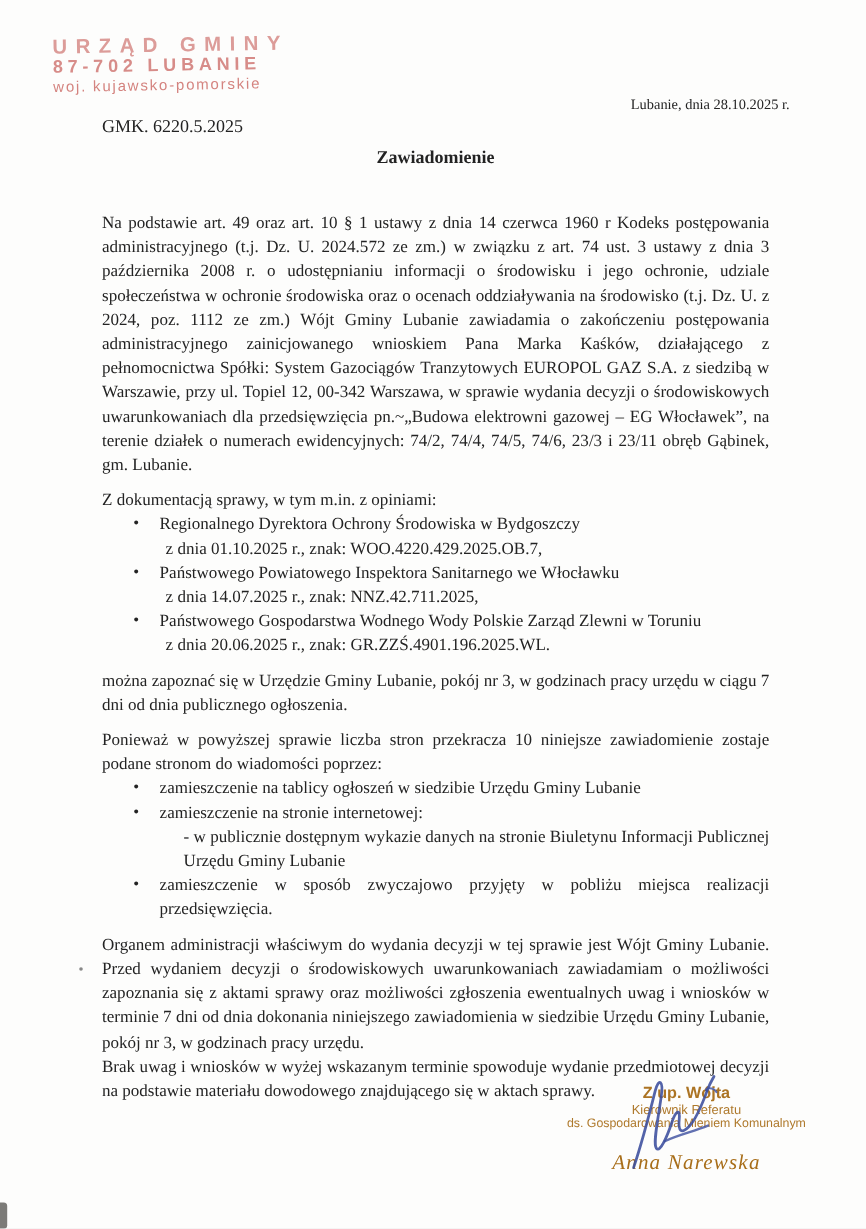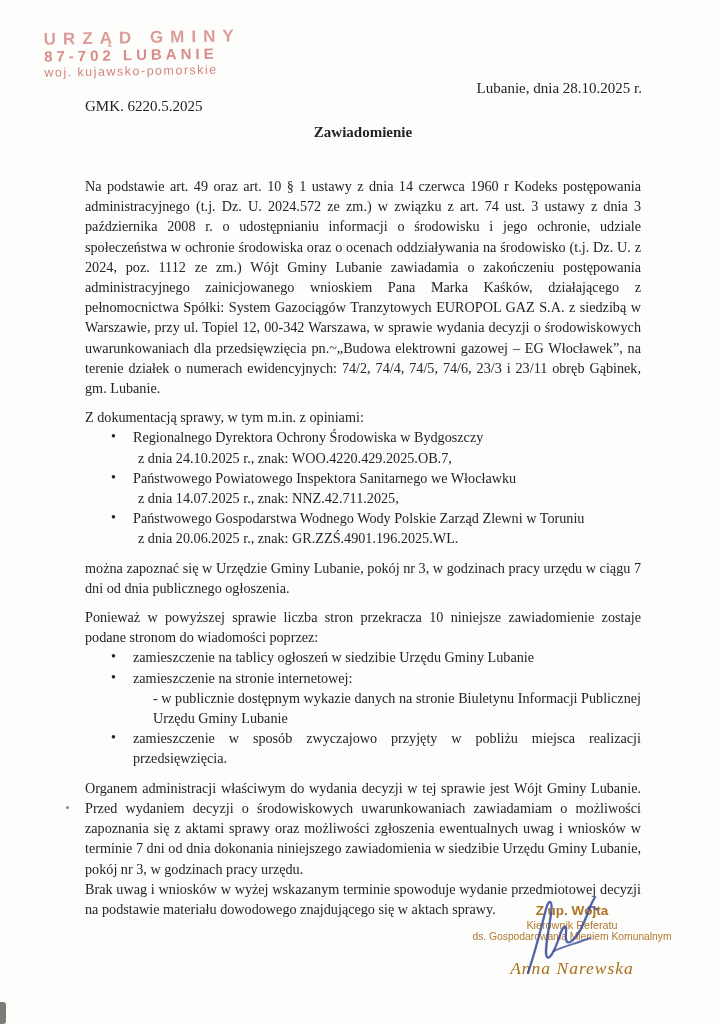--- a/index.html
+++ b/index.html
@@ -19,22 +19,22 @@
     font-family:"Liberation Sans", sans-serif;
     color:#c9625d;
     transform:rotate(-1deg);
     line-height:1.12;
   }
   .office-stamp .s1 { font-size:17px; font-weight:bold; letter-spacing:7px; opacity:.62; }
   .office-stamp .s2 { font-size:15px; font-weight:bold; letter-spacing:4px; opacity:.72; }
   .office-stamp .s3 { font-size:12.5px; letter-spacing:1.5px; opacity:.78; }
 
   .place-date {
-    position:absolute; right:80px; top:80px;
-    font-size:15px;
+    position:absolute; right:64px; top:80px;
+    font-size:12px;
   }
   .case-number {
     position:absolute; left:85px; top:98px;
     font-size:15px;
   }
 
   .doc-title {
     position:absolute; left:85px; top:122px; width:556px;
     text-align:center; font-weight:bold; font-size:15px; line-height:20px;
   }
@@ -114,21 +114,21 @@
     <p>Na podstawie art. 49 oraz art. 10 § 1 ustawy z dnia 14 czerwca 1960 r Kodeks postępowania administracyjnego (t.j. Dz. U. 2024.572 ze zm.) w związku z art. 74 ust. 3 ustawy z dnia 3 października 2008 r. o udostępnianiu informacji o środowisku i jego ochronie, udziale społeczeństwa w ochronie środowiska oraz o ocenach oddziaływania na środowisko (t.j. Dz. U. z 2024, poz. 1112 ze zm.) Wójt Gminy Lubanie zawiadamia o zakończeniu postępowania administracyjnego zainicjowanego wnioskiem Pana Marka Kaśków, działającego z pełnomocnictwa Spółki: System Gazociągów Tranzytowych EUROPOL GAZ S.A. z siedzibą w Warszawie, przy ul. Topiel 12, 00-342 Warszawa, w sprawie wydania decyzji o środowiskowych uwarunkowaniach dla przedsięwzięcia pn.~„Budowa elektrowni gazowej – EG Włocławek”, na terenie działek o numerach ewidencyjnych: 74/2, 74/4, 74/5, 74/6, 23/3 i 23/11 obręb Gąbinek, gm. Lubanie.</p>
 
     <div class="gap"></div>
 
     <p class="intro-line">Z dokumentacją sprawy, w tym m.in. z opiniami:</p>
 
     <div class="li">
       <span class="dot">•</span>
       <div class="li-body">
         <div>Regionalnego Dyrektora Ochrony Środowiska w Bydgoszczy</div>
-        <div class="second">z dnia 24.10.2025 r., znak: WOO.4220.429.2025.OB.7,</div>
+        <div class="second">z dnia 01.10.2025 r., znak: WOO.4220.429.2025.OB.7,</div>
       </div>
     </div>
     <div class="li">
       <span class="dot">•</span>
       <div class="li-body">
         <div>Państwowego Powiatowego Inspektora Sanitarnego we Włocławku</div>
         <div class="second">z dnia 14.07.2025 r., znak: NNZ.42.711.2025,</div>
       </div>
     </div>
     <div class="li">

